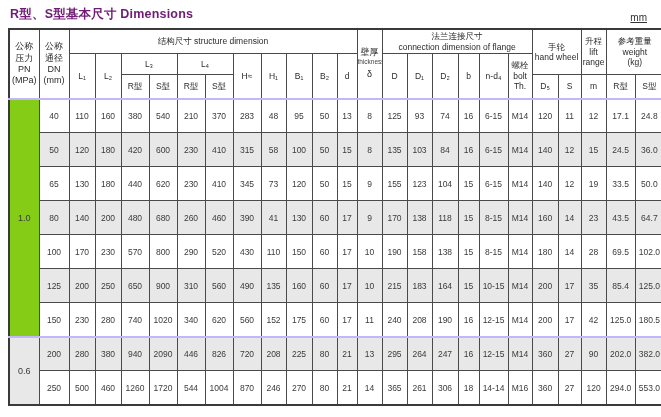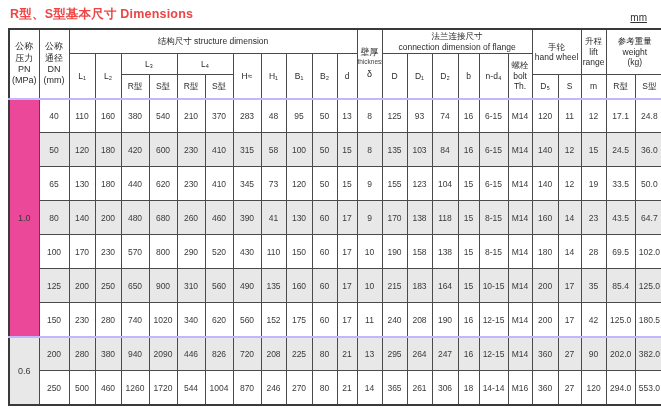--- a/index.html
+++ b/index.html
@@ -1,31 +1,31 @@
 <!DOCTYPE html>
 <html><head>
 <meta charset="utf-8">
 <style>
   * { margin: 0; padding: 0; box-sizing: border-box; }
   html, body { width: 661px; height: 417px; background: #ffffff; overflow: hidden; }
   body { font-family: "Liberation Sans", "DejaVu Sans", sans-serif; color: #2b2b2b; }
   .page { padding: 6px 8px 0 8px; }
   .title-bar { display: flex; justify-content: space-between; align-items: flex-end; margin-bottom: 5px; padding: 0 2px; }
-  .doc-title { font-size: 12.5px; font-weight: bold; color: #ef4444; letter-spacing: 0.2px; }
+  .doc-title { font-size: 12.5px; font-weight: bold; color: #701a75; letter-spacing: 0.2px; }
   .unit-label { font-size: 10px; color: #333; padding-right: 4px; text-decoration: underline; }
   table { border-collapse: collapse; table-layout: fixed; width: 645px; border: 2px solid #3a3a3a; }
   th, td { border: 1px solid #4a4a4a; text-align: center; vertical-align: middle; overflow: hidden; }
   thead th { font-weight: normal; background: #ffffff; font-size: 8.5px; line-height: 1.25; padding: 1px 0; }
   .preline { white-space: pre-line; }
   .cn { font-size: 9px; }
   .en-small { font-size: 6.5px; color: #444; display: block; line-height: 1.1; }
   .sym { font-size: 9px; display: block; margin-top: 4px; }
   tbody td { font-size: 8.5px; height: 34px; background: #ffffff; color: #3a3a3a; }
   tbody tr.alt td { background: #e8e8e8; }
-  tbody td.pn-cell { background: #ec4899; font-size: 9px; }
+  tbody td.pn-cell { background: #84cc16; font-size: 9px; }
   tbody tr.group-start td { border-top: 2px solid #c4b5fd; }
   thead tr.h1 th { height: 20px; }
   thead tr.h2 th { height: 21px; }
   thead tr.h3 th { height: 24px; }
 </style>
 </head>
 <body>
 
 <div class="page">
   <div class="title-bar">

